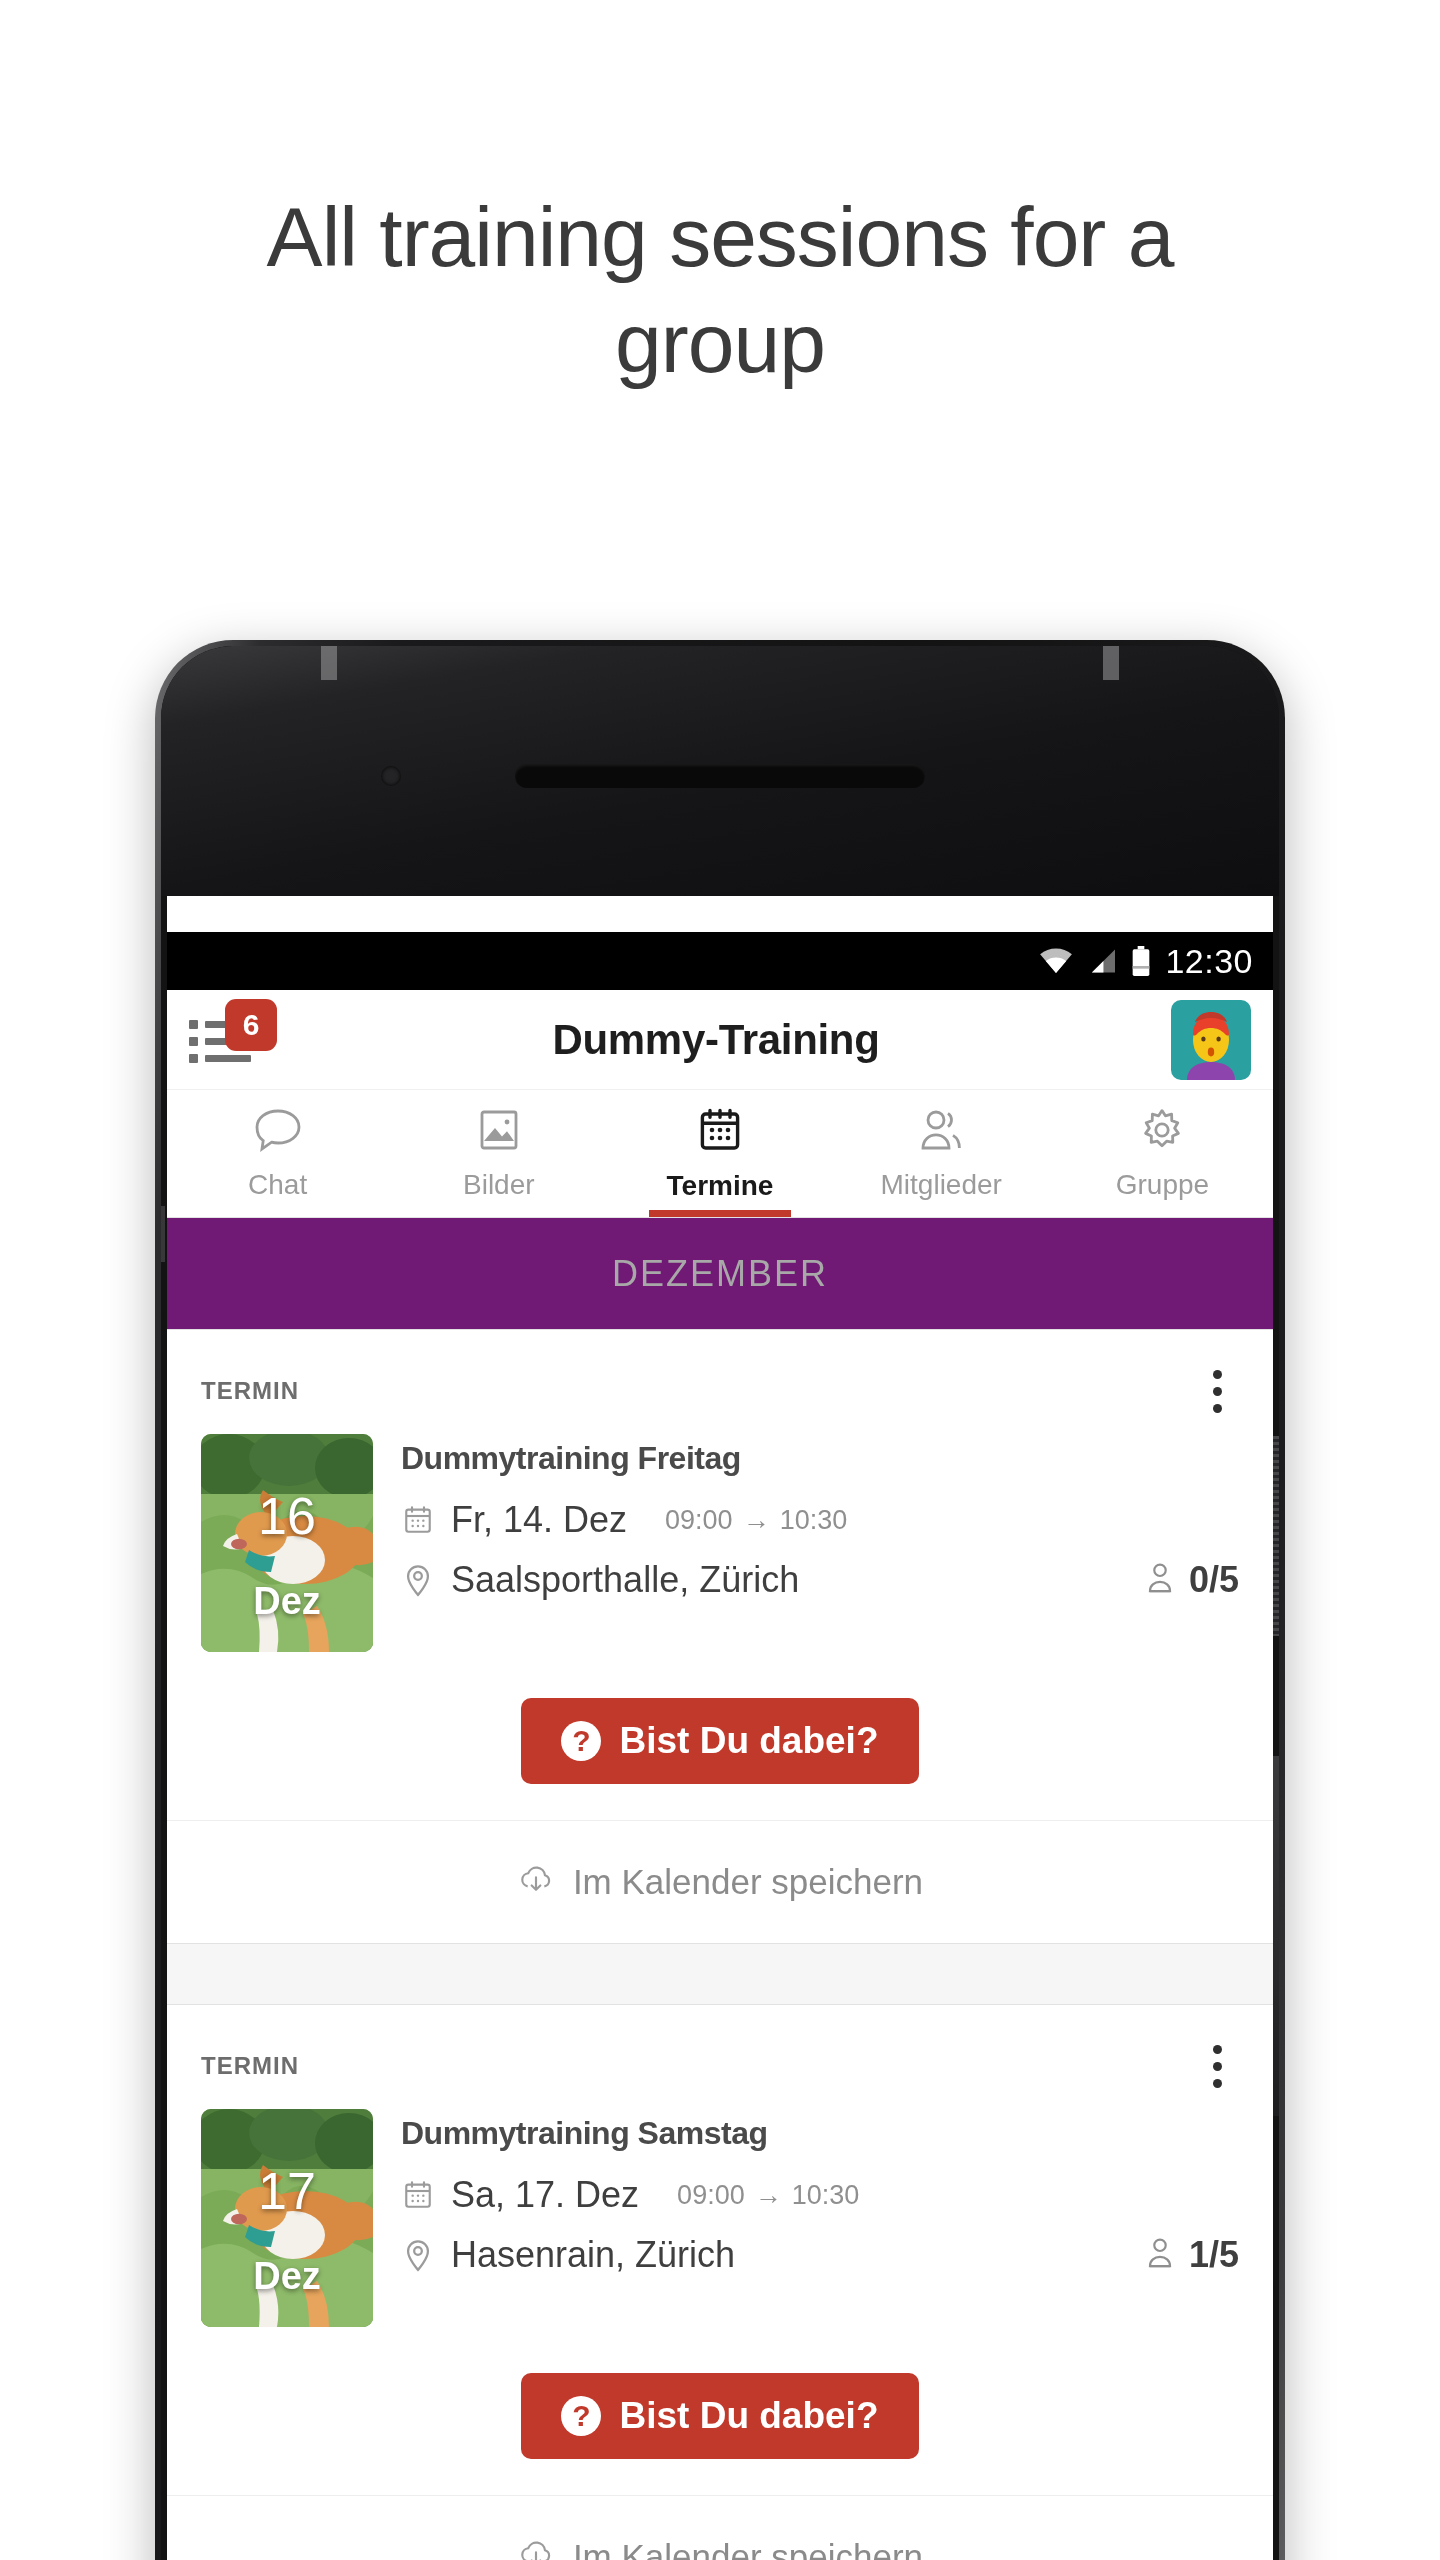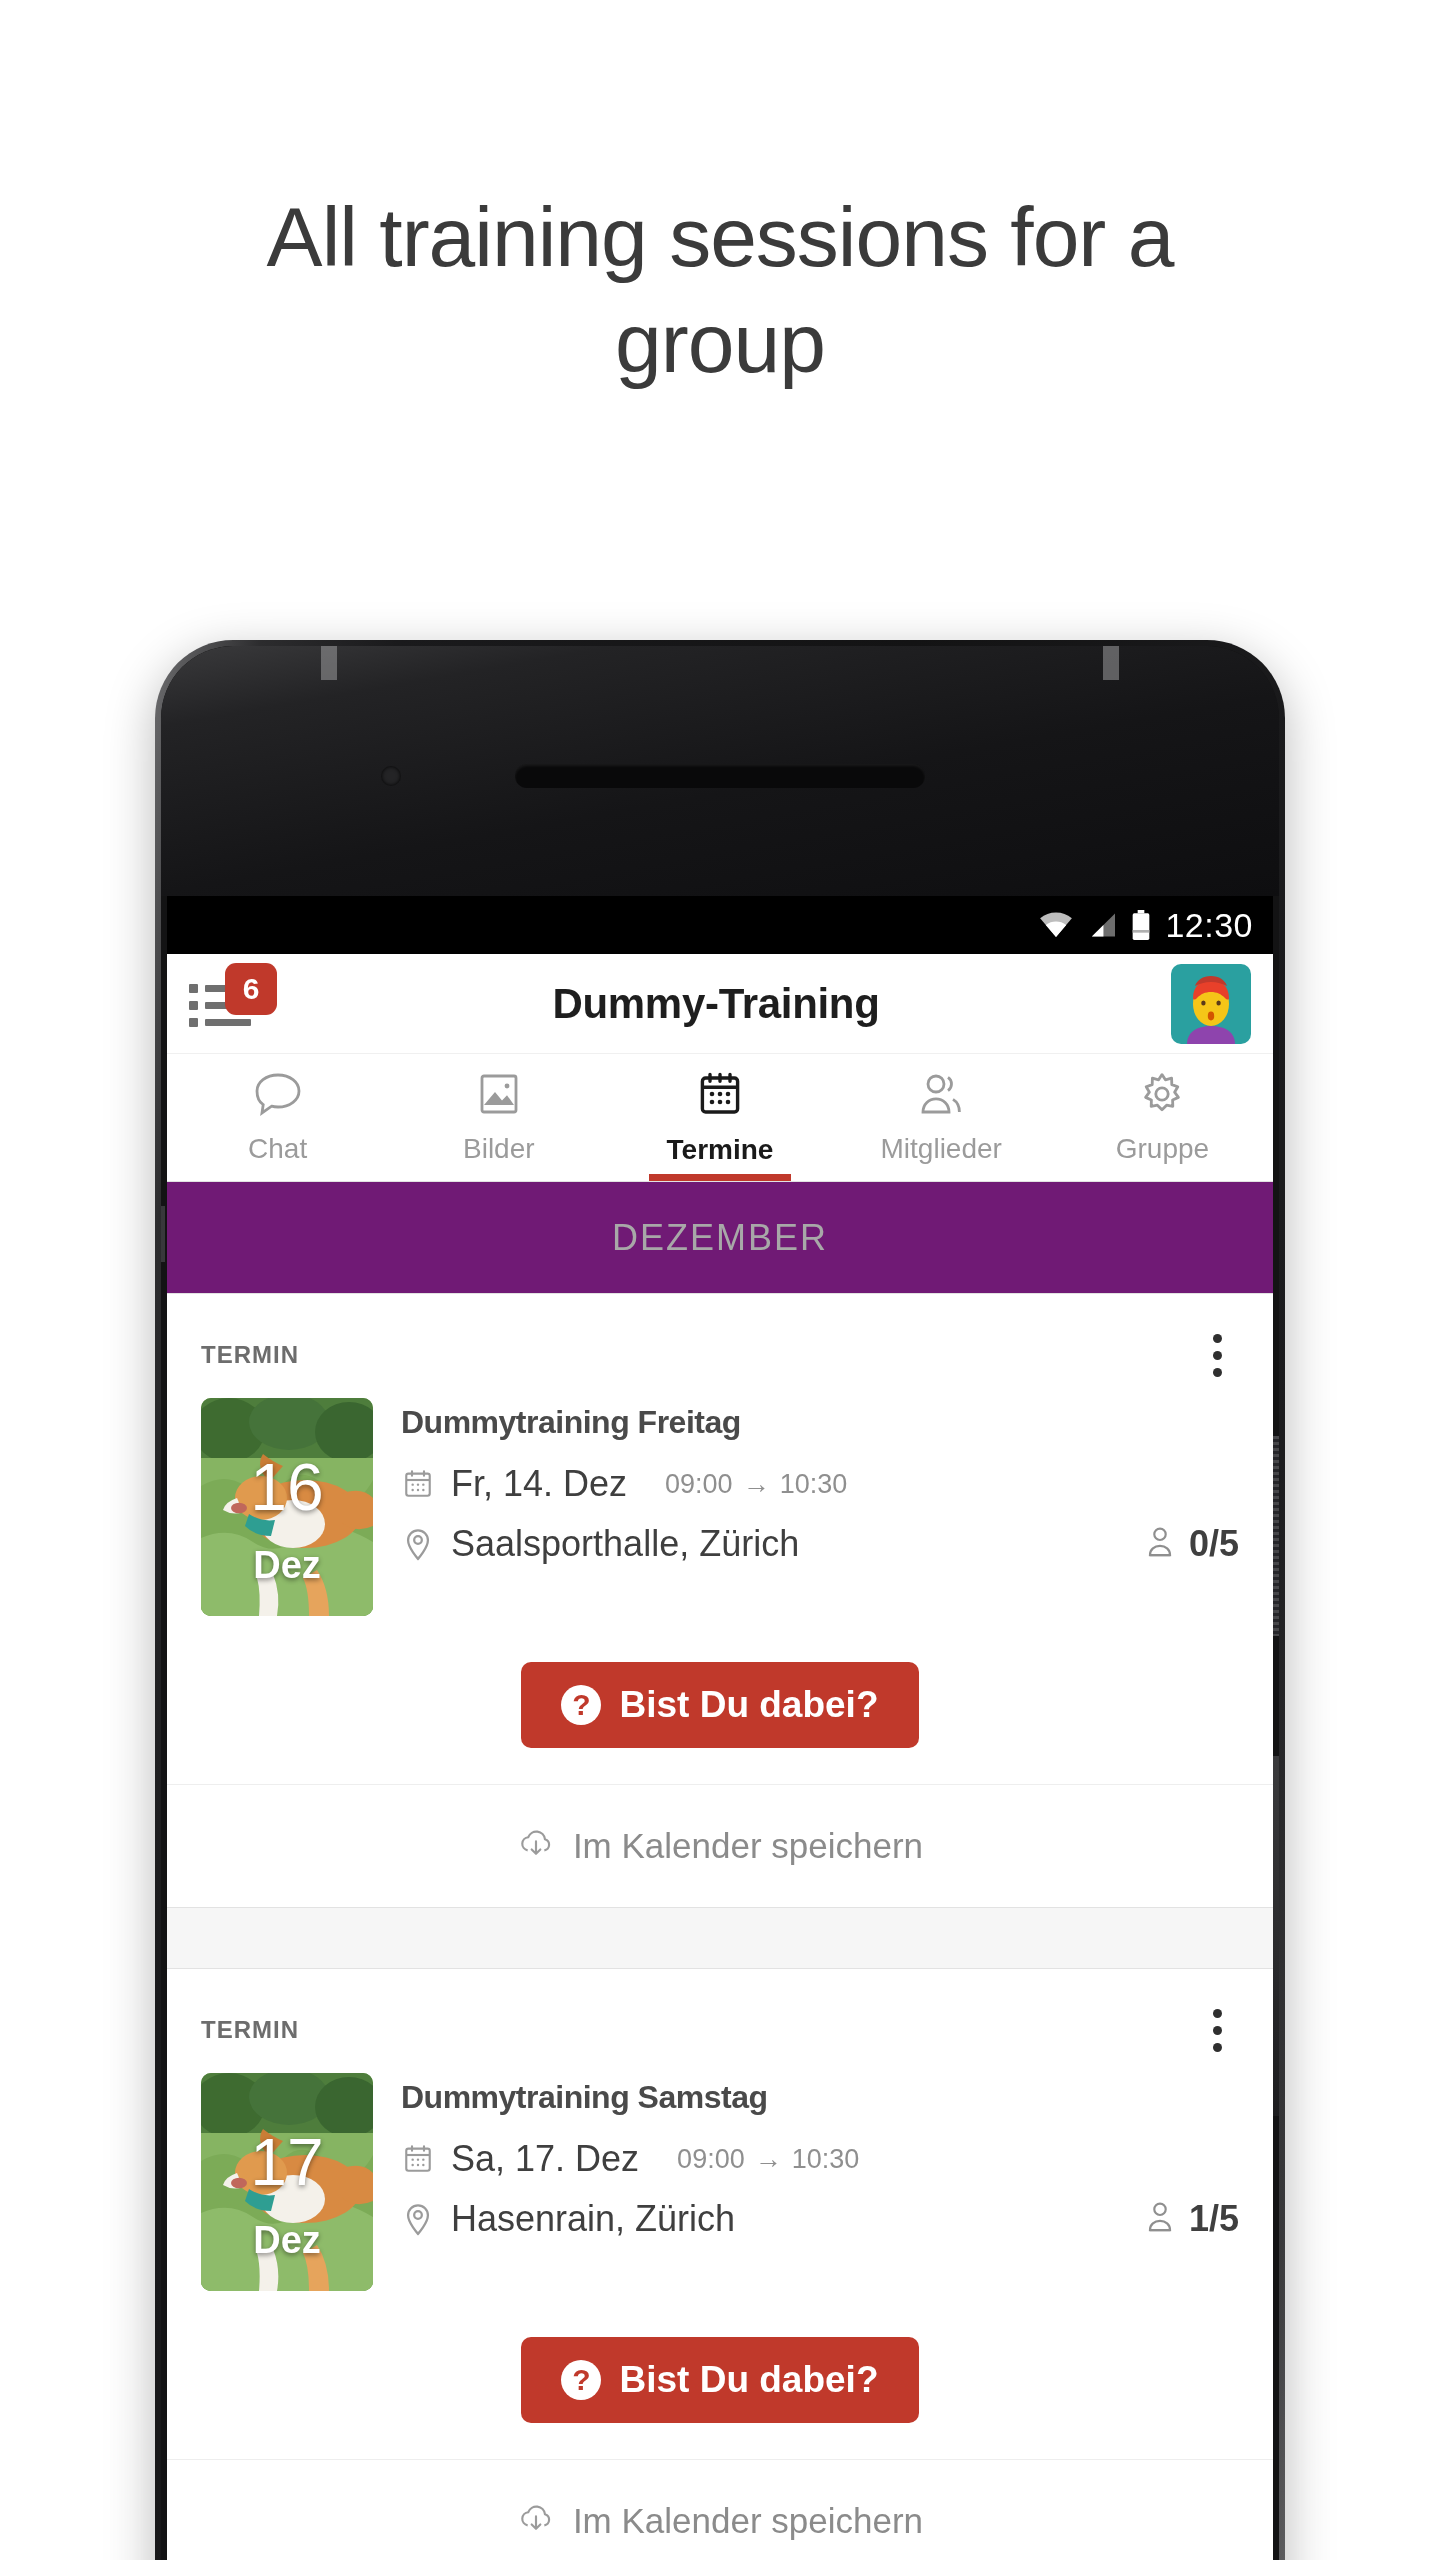--- a/index.html
+++ b/index.html
@@ -128,20 +128,21 @@
 
   
   .statusbar {
     height: 58px;
     background: #000;
     display: flex;
     align-items: center;
     justify-content: flex-end;
     padding-right: 20px;
     gap: 14px;
+    margin-top: 36px;
   }
   .status-time {
     color: #fff;
     font-size: 34px;
     letter-spacing: 0.5px;
   }
   .icn-wifi  { width: 34px; height: 26px; position: relative; }
   .icn-wifi svg, .icn-sig svg, .icn-bat svg { display: block; }
 
   
@@ -265,21 +266,21 @@
     overflow: hidden;
     position: relative;
     flex: none;
   }
   .thumb .thumb-day {
     position: absolute;
     left: 0; right: 0;
     top: 56px;
     text-align: center;
     color: #fff;
-    font-size: 66px;
+    font-size: 52px;
     font-weight: 400;
     line-height: 1;
     text-shadow: 0 2px 5px rgba(0,0,0,.45);
   }
   .thumb .thumb-mon {
     position: absolute;
     left: 0; right: 0;
     top: 146px;
     text-align: center;
     color: #fff;

